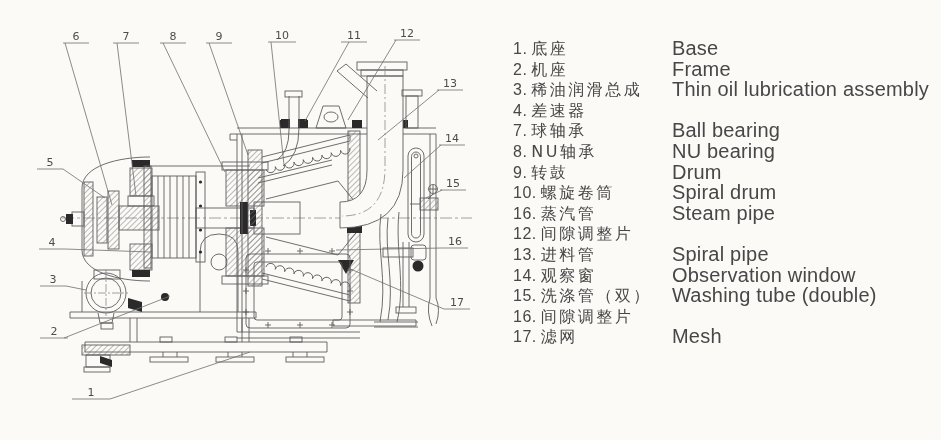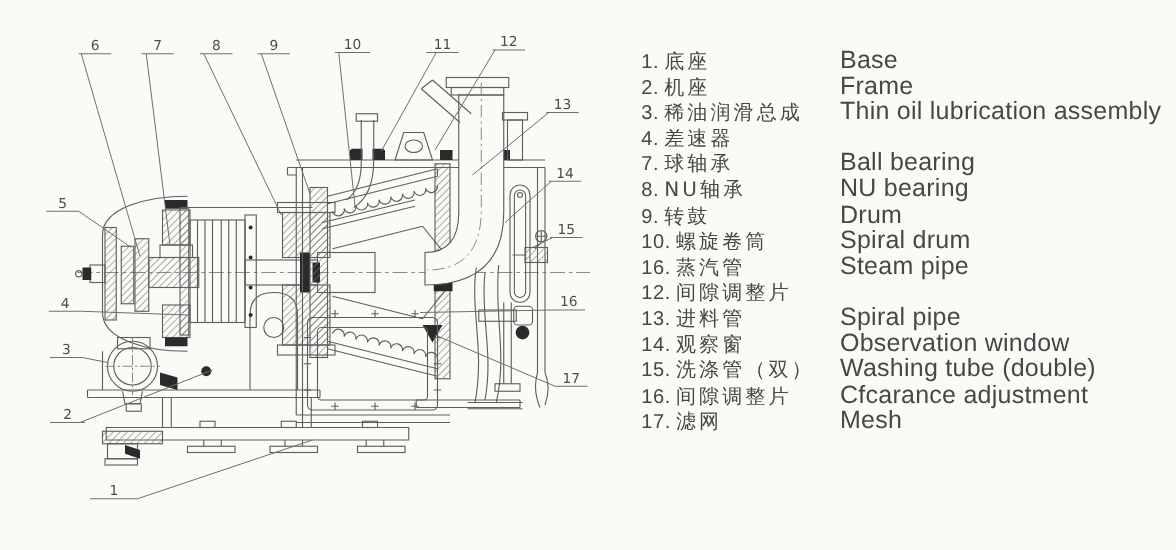--- a/index.html
+++ b/index.html
@@ -242,17 +242,17 @@
     <div class="legend-row"><span class="num">4.</span><span class="zh">差速器</span></div>
     <div class="legend-row"><span class="num">7.</span><span class="zh">球轴承</span><span class="en">Ball bearing</span></div>
     <div class="legend-row"><span class="num">8.</span><span class="zh">NU轴承</span><span class="en">NU bearing</span></div>
     <div class="legend-row"><span class="num">9.</span><span class="zh">转鼓</span><span class="en">Drum</span></div>
     <div class="legend-row"><span class="num">10.</span><span class="zh">螺旋卷筒</span><span class="en">Spiral drum</span></div>
     <div class="legend-row"><span class="num">16.</span><span class="zh">蒸汽管</span><span class="en">Steam pipe</span></div>
     <div class="legend-row"><span class="num">12.</span><span class="zh">间隙调整片</span></div>
     <div class="legend-row"><span class="num">13.</span><span class="zh">进料管</span><span class="en">Spiral pipe</span></div>
     <div class="legend-row"><span class="num">14.</span><span class="zh">观察窗</span><span class="en">Observation window</span></div>
     <div class="legend-row"><span class="num">15.</span><span class="zh">洗涤管（双）</span><span class="en">Washing tube (double)</span></div>
-    <div class="legend-row"><span class="num">16.</span><span class="zh">间隙调整片</span><span class="en">Cfcarance adjustment</span></div>
+    <div class="legend-row"><span class="num">16.</span><span class="zh">间隙调整片</span></div>
     <div class="legend-row"><span class="num">17.</span><span class="zh">滤网</span><span class="en">Mesh</span></div>
   </div>
 
 </div>
 
 </body></html>

